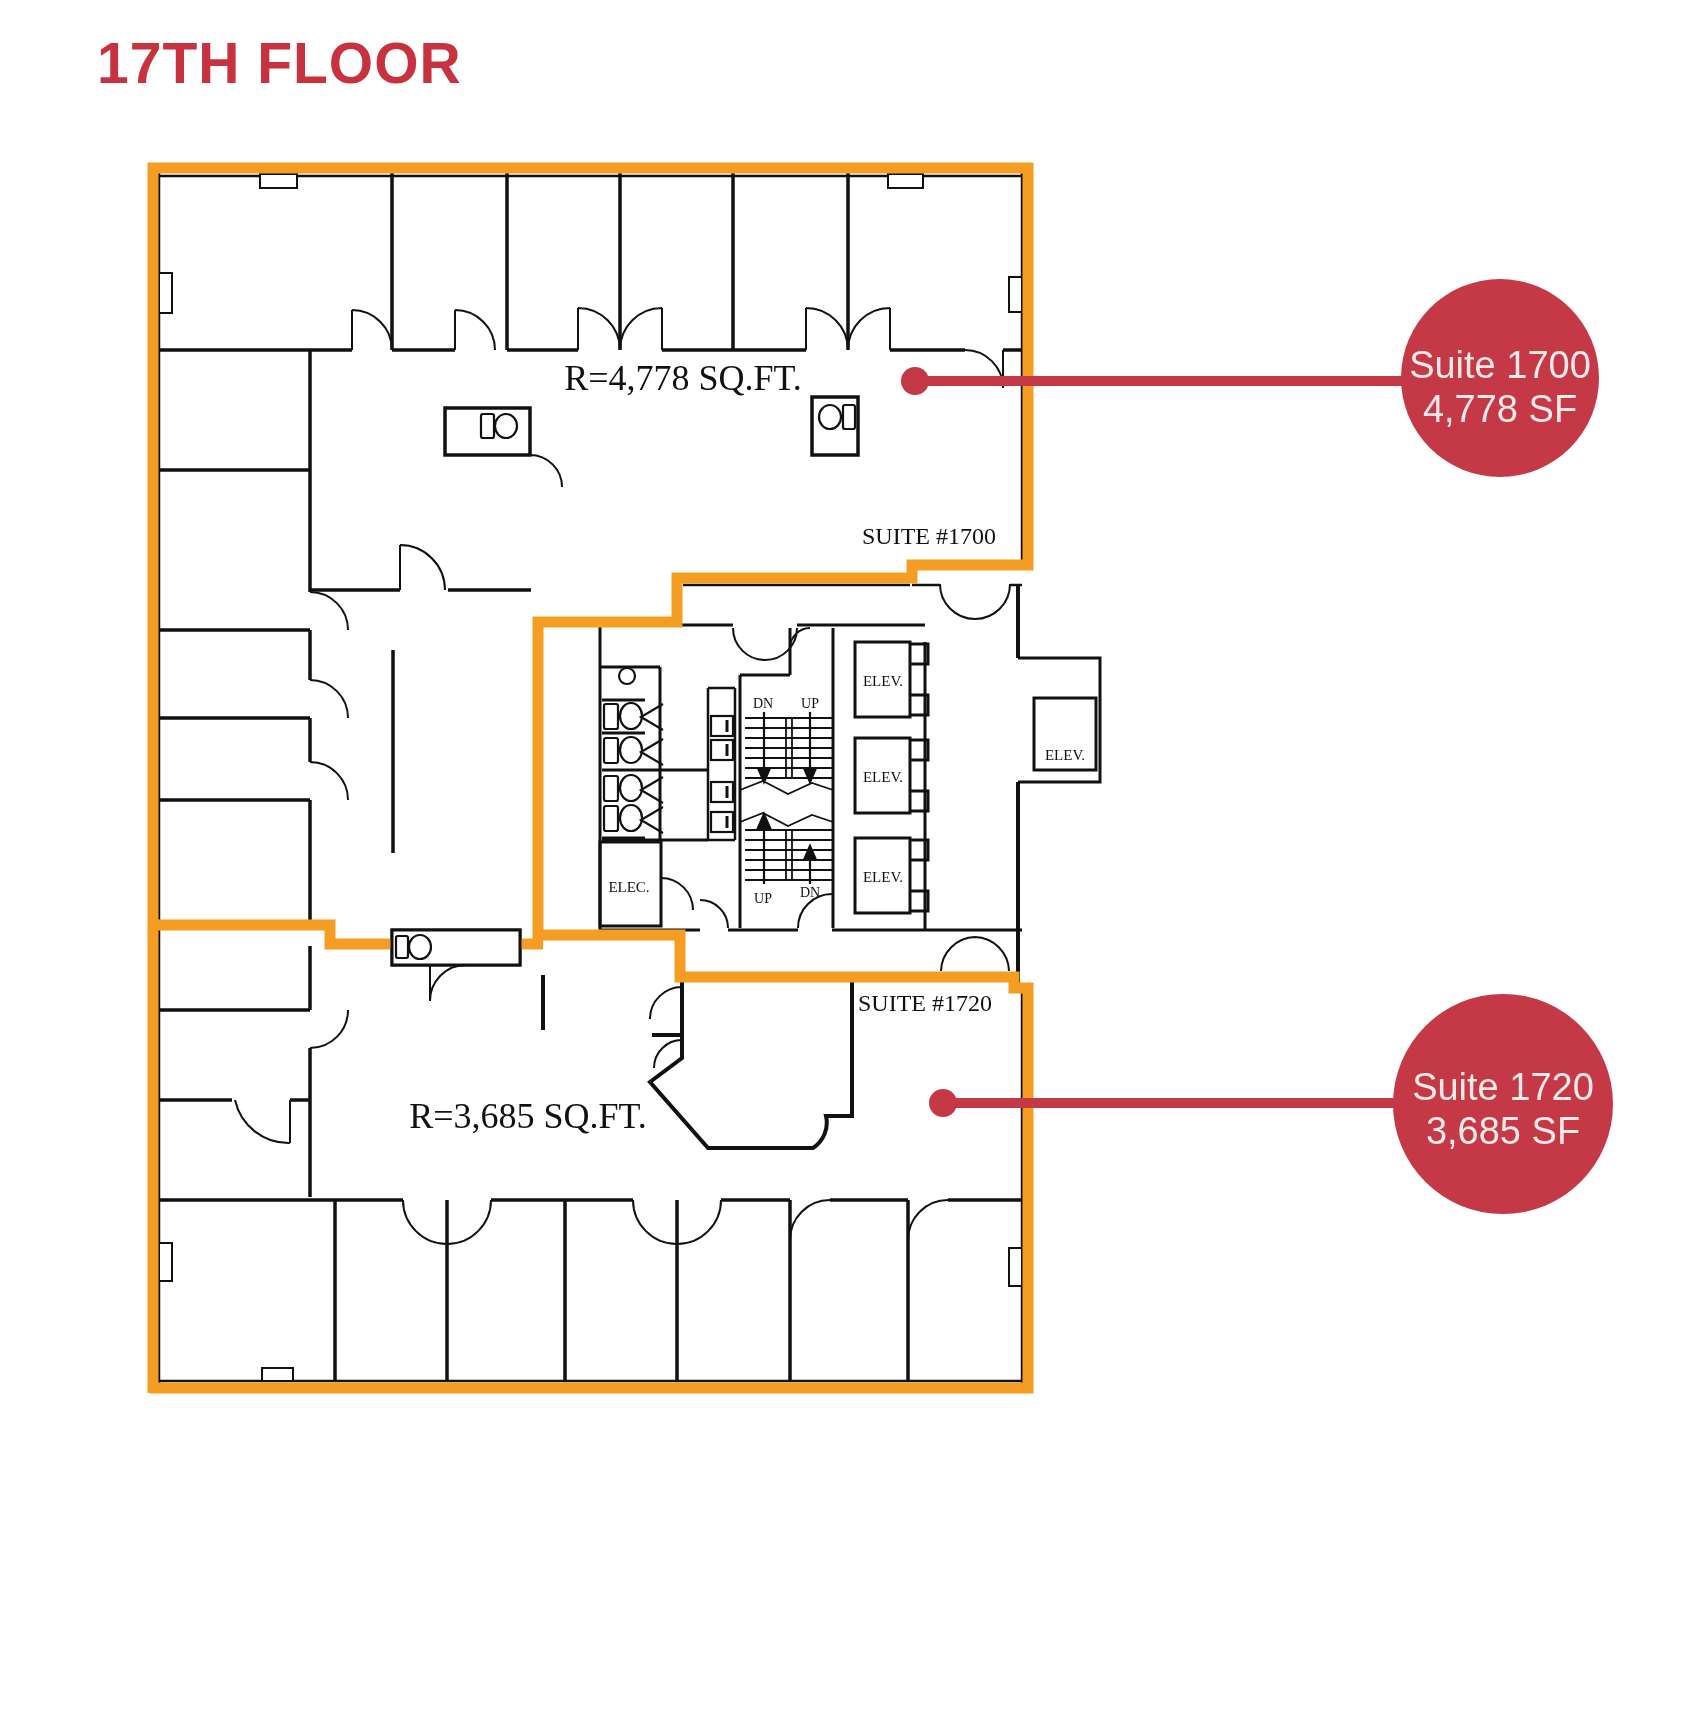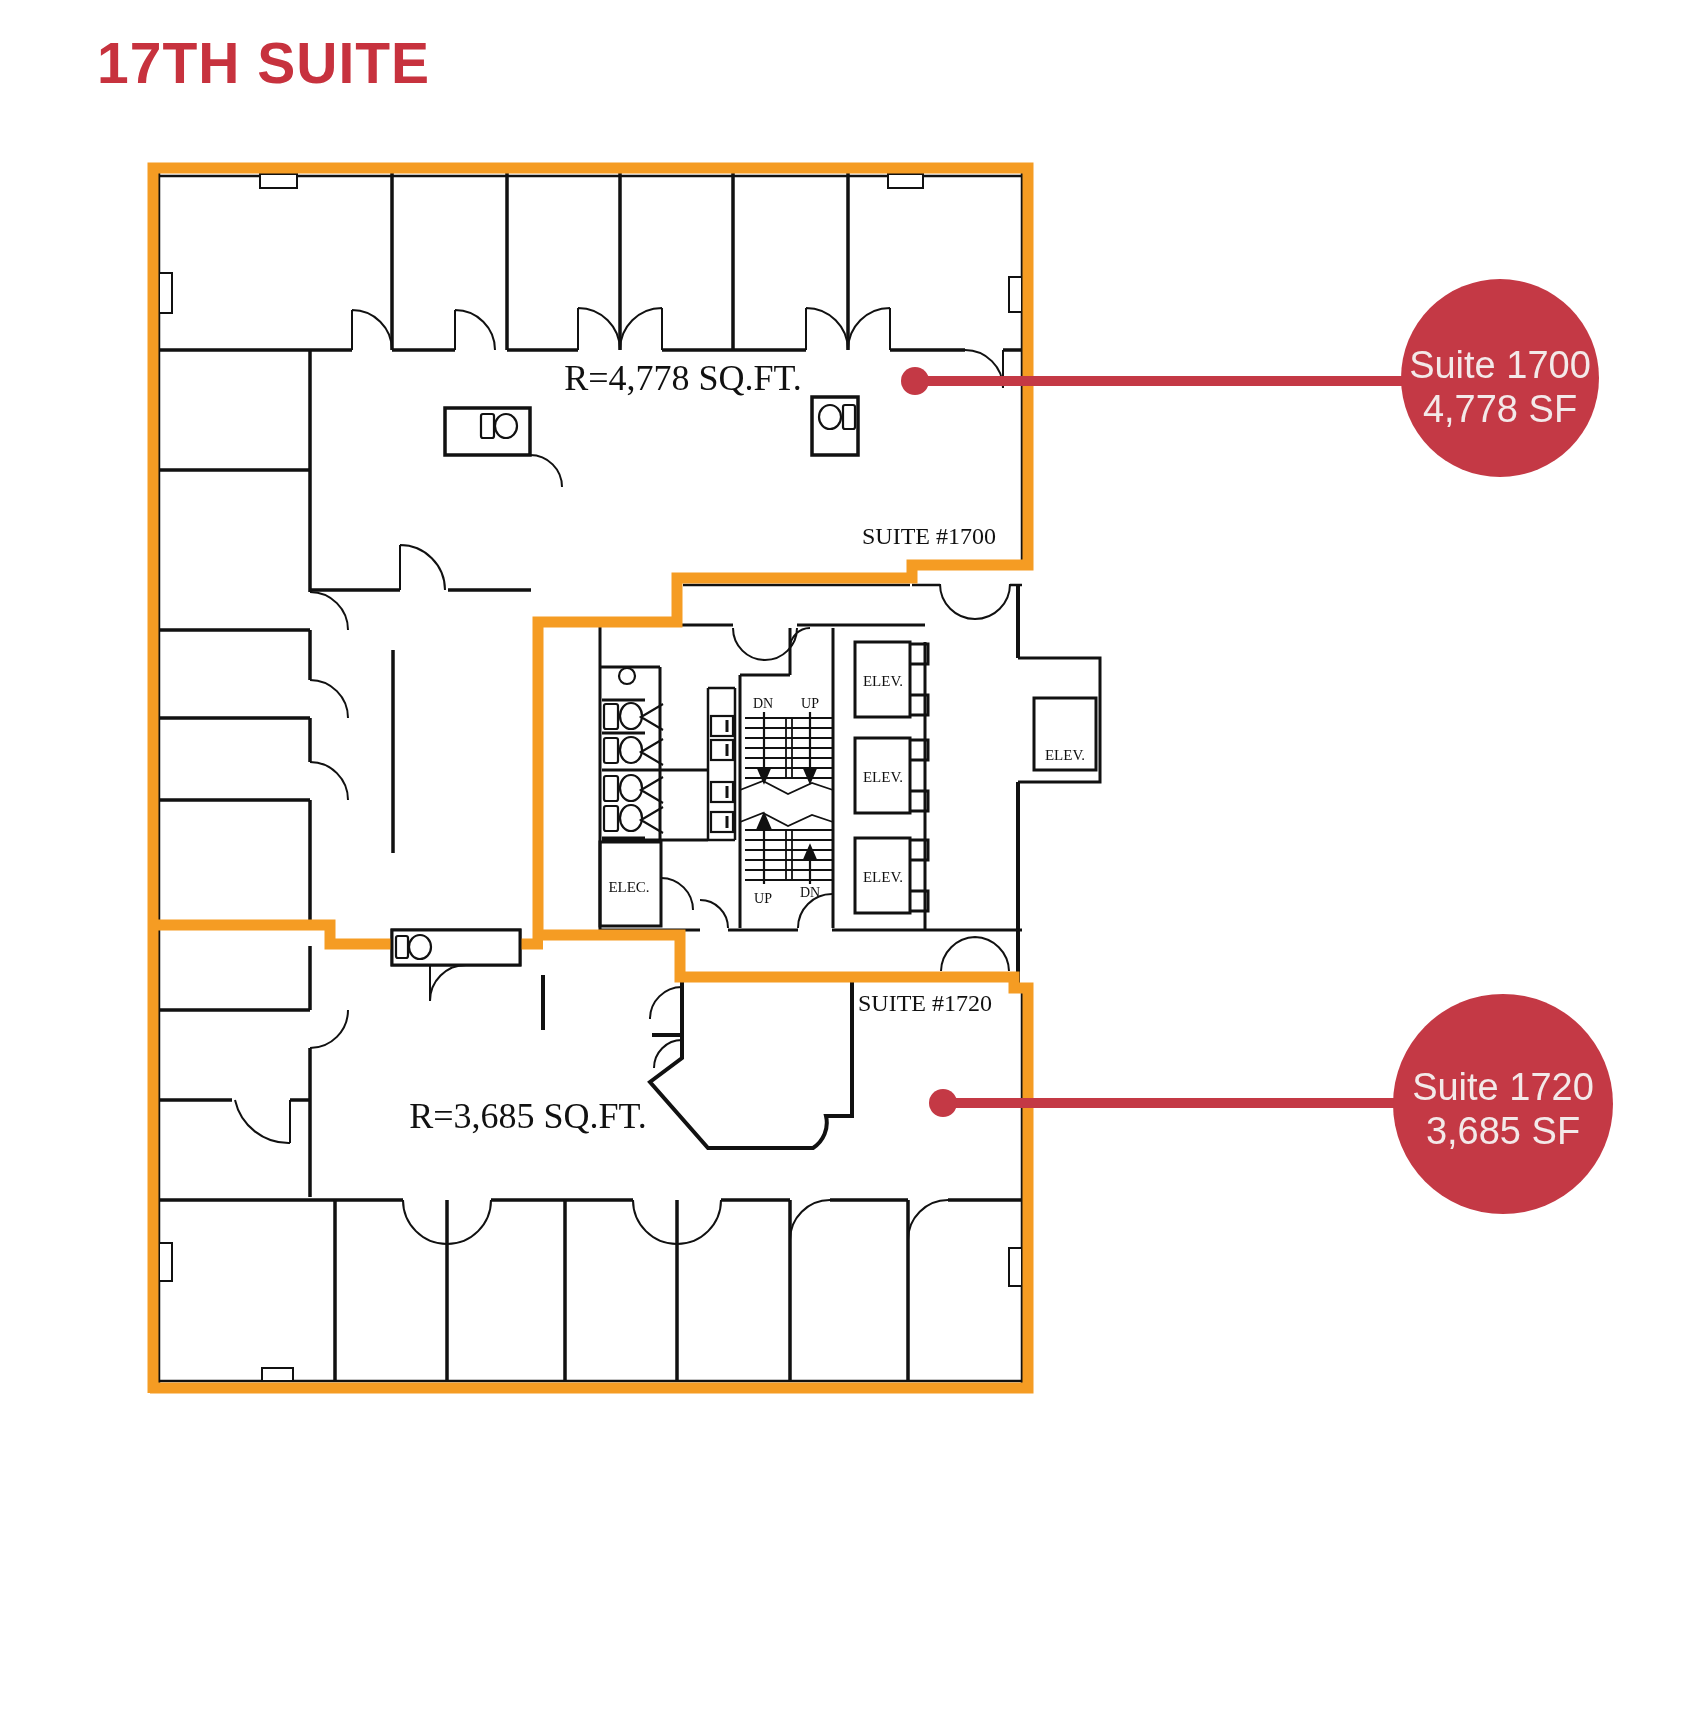--- a/index.html
+++ b/index.html
@@ -9,21 +9,21 @@
          letter-spacing:1px;color:#c7323e;font-family:"Liberation Sans",sans-serif;}
   svg text{user-select:none;}
   .serif{font-family:"Liberation Serif",serif;fill:#111;}
   .badge-text{font-family:"Liberation Sans",sans-serif;fill:#f3e9e9;}
 </style>
 </head>
 <body>
 
 <div class="stage">
 
-  <div class="title">17TH SUITE</div>
+  <div class="title">17TH FLOOR</div>
 
   <svg width="1700" height="1719" viewBox="0 0 1700 1719" fill="none" stroke-linecap="butt">
 
     <g stroke="#111" stroke-width="2.5">
       <path d="M157 176 H1024 M159 172 V1384 M157 1381 H1024 M1022 172 V565 M1022 988 V1384"></path>
     </g>
 
     <g stroke="#111" stroke-width="3.5">
 
       <path d="M157 350 H352 M392 350 H455 M507 350 H578 M662 350 H806 M890 350 H965 M1003 350 H1024"></path>

